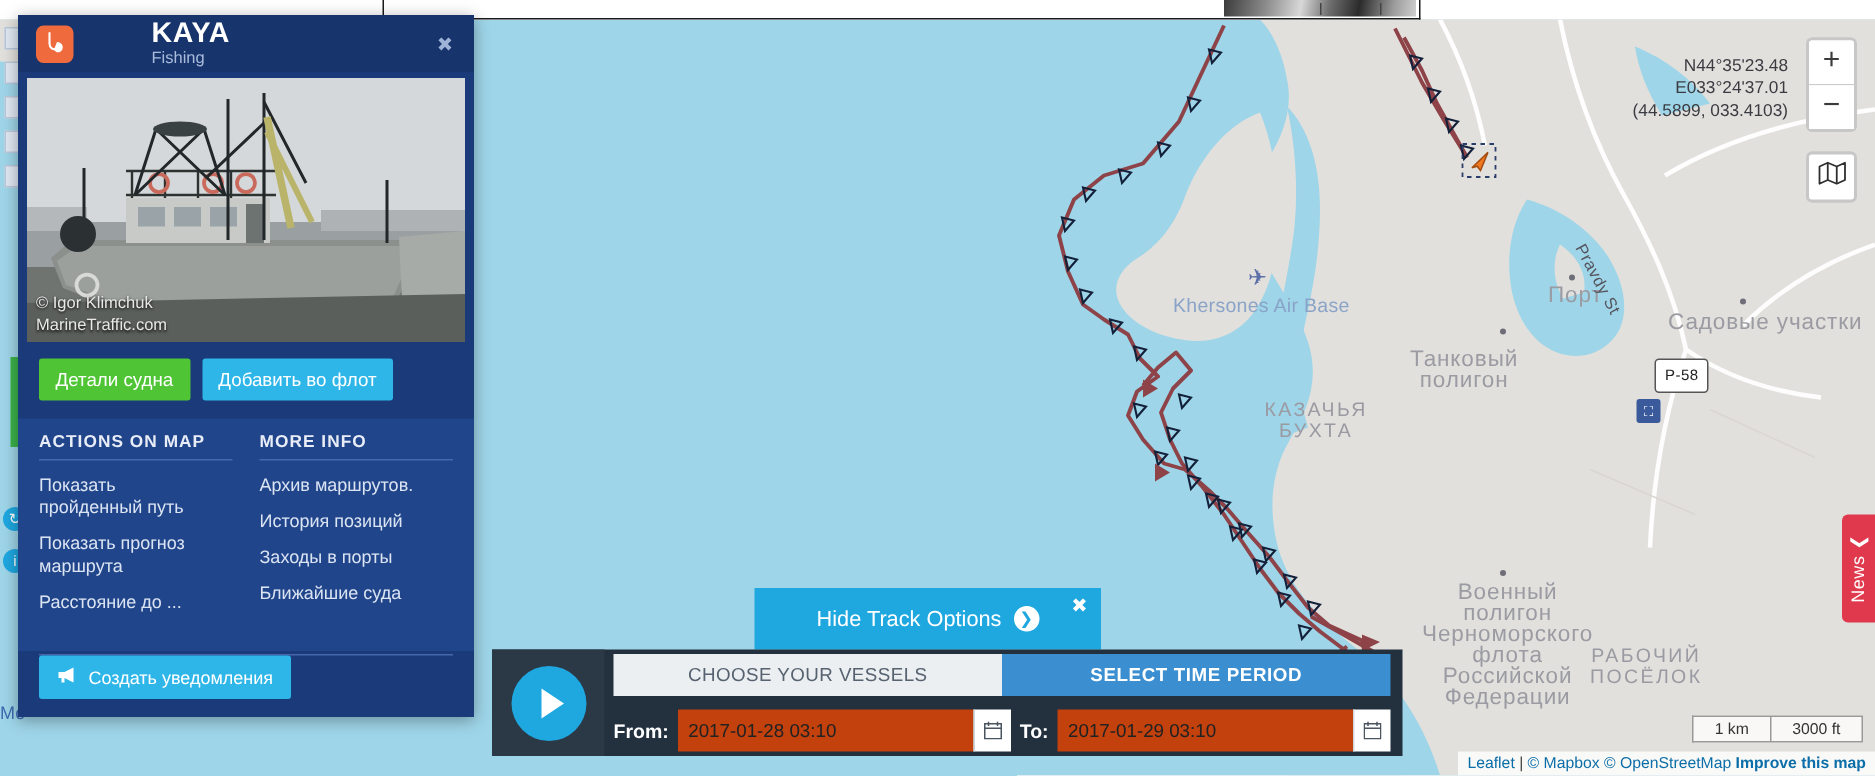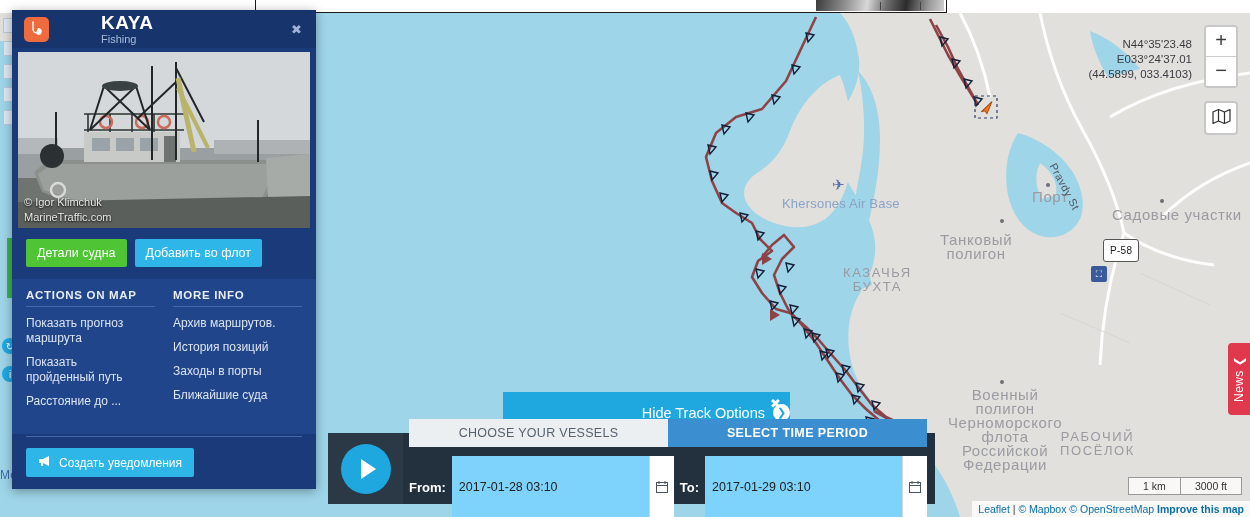--- a/index.html
+++ b/index.html
@@ -83,57 +83,57 @@
        font-family:inherit;}
   .btn.cyan{background:#2fb6e9;}
   .btn.green{background:#4fc434;}
 
   .actions{background:#21458a;padding:10px 14px 16px 14px;display:flex;gap:18px;}
   .col{flex:1;}
   .col h4{margin:0 0 9px 0;color:#e8edf7;font-size:11.5px;font-weight:bold;letter-spacing:.7px;
           padding-bottom:5px;border-bottom:1px solid #4667ab;}
   .col a{display:block;color:#dbe4f3;font-size:12px;line-height:15px;margin-bottom:9px;
          text-decoration:none;cursor:pointer;}
-  .notify{margin:2px 14px 12px 14px;border-top:1px solid #4667ab;padding-top:11px;}
+  .notify{margin:2px 14px 12px 14px;border-top:1px solid #4667ab;}
   .notify button{background:#2fb6e9;border:none;color:#fff;font-size:12px;padding:7px 12px;border-radius:2px;
                  cursor:pointer;font-family:inherit;display:flex;align-items:center;gap:7px;}
 
   
   .ltoolbar{position:absolute;left:0;top:18px;width:20px;z-index:50;}
   .ltoolbar .sq{width:13px;height:13px;background:#dfe7f1;margin:0 0 8px 3px;border:1px solid #b9c7da;}
   .lbadge{position:absolute;left:2px;width:16px;height:16px;border-radius:50%;background:#1fa7e0;
           color:#fff;font-size:10px;display:flex;align-items:center;justify-content:center;z-index:50;}
   .lgreen{position:absolute;left:7px;top:238px;width:5px;height:60px;background:#3bb34a;z-index:50;}
   .lmini{position:absolute;left:0;top:468px;color:#3e6bb0;font-size:12px;z-index:50;}
 
   
-  .hidetrack{position:absolute;left:503px;top:392px;width:287px;height:41px;background:#1fa7e0;
-             color:#fff;z-index:55;display:flex;align-items:center;justify-content:flex-end;cursor:pointer;}
+  .hidetrack{position:absolute;left:503px;top:392px;width:231px;height:41px;background:#1fa7e0;
+             color:#fff;z-index:55;display:flex;align-items:center;justify-content:center;cursor:pointer;}
   .hidetrack .lbl{font-size:14.5px;}
   .hidetrack .chev{margin-left:8px;width:17px;height:17px;border-radius:50%;background:#fff;color:#1fa7e0;
                    font-size:11px;display:inline-flex;align-items:center;justify-content:center;}
   .hidetrack .x{position:absolute;right:9px;top:4px;font-size:13px;font-weight:bold;cursor:pointer;}
 
   .trackbar{position:absolute;left:328px;top:433px;width:607px;height:71px;background:#23313f;z-index:55;
             display:flex;align-items:center;}
   .playwrap{width:75px;height:71px;background:#2b3947;display:flex;align-items:center;justify-content:center;}
   .play{width:50px;height:50px;border-radius:50%;background:#1fa7e0;display:flex;align-items:center;
         justify-content:center;cursor:pointer;}
   .play i{width:0;height:0;border-left:15px solid #fff;border-top:10px solid transparent;
           border-bottom:10px solid transparent;margin-left:5px;display:block;}
   .tbody{flex:1;padding:6px 8px 6px 6px;}
   .tabs{display:flex;}
   .tab{flex:1;text-align:center;font-size:12.5px;font-weight:bold;padding:7px 0;cursor:pointer;letter-spacing:.4px;}
   .tab.active{background:#3b8fd0;color:#fff;}
   .tab.inactive{background:#eceff1;color:#566270;font-weight:normal;letter-spacing:.3px;}
   .daterow{display:flex;align-items:center;margin-top:9px;gap:6px;}
   .daterow label{color:#fff;font-size:13px;font-weight:bold;}
   .dwrap{position:relative;flex:1;display:flex;}
-  .dwrap input{flex:1;border:none;padding:20px 7px;font-size:12.5px;color:#222;height:22px;
-               font-family:inherit;background:#7dd3fc;}
+  .dwrap input{flex:1;border:none;padding:3px 7px;font-size:12.5px;color:#222;height:22px;
+               font-family:inherit;background:#c2410c;}
   .calbtn{width:24px;background:#fff;border-left:1px solid #cfd6dc;display:flex;align-items:center;
           justify-content:center;cursor:pointer;color:#4b5560;font-size:12px;}
 
   .vessel-marker{position:absolute;z-index:26;}
 </style>
 </head>
 <body>
 
 <div id="root">
 
@@ -405,24 +405,24 @@
     </div>
 
     <div class="btnrow">
       <button class="btn green">Детали судна</button>
       <button class="btn cyan">Добавить во флот</button>
     </div>
 
     <div class="actions">
       <div class="col">
         <h4>ACTIONS ON MAP</h4>
+        <a style="white-space:pre-line">Показать
+пройденный путь</a>
         <a style="white-space:pre-line">Показать прогноз
 маршрута</a>
-        <a style="white-space:pre-line">Показать
-пройденный путь</a>
         <a>Расстояние до ...</a>
       </div>
       <div class="col">
         <h4>MORE INFO</h4>
         <a>Архив маршрутов.</a>
         <a>История позиций</a>
         <a>Заходы в порты</a>
         <a>Ближайшие суда</a>
       </div>
     </div>

